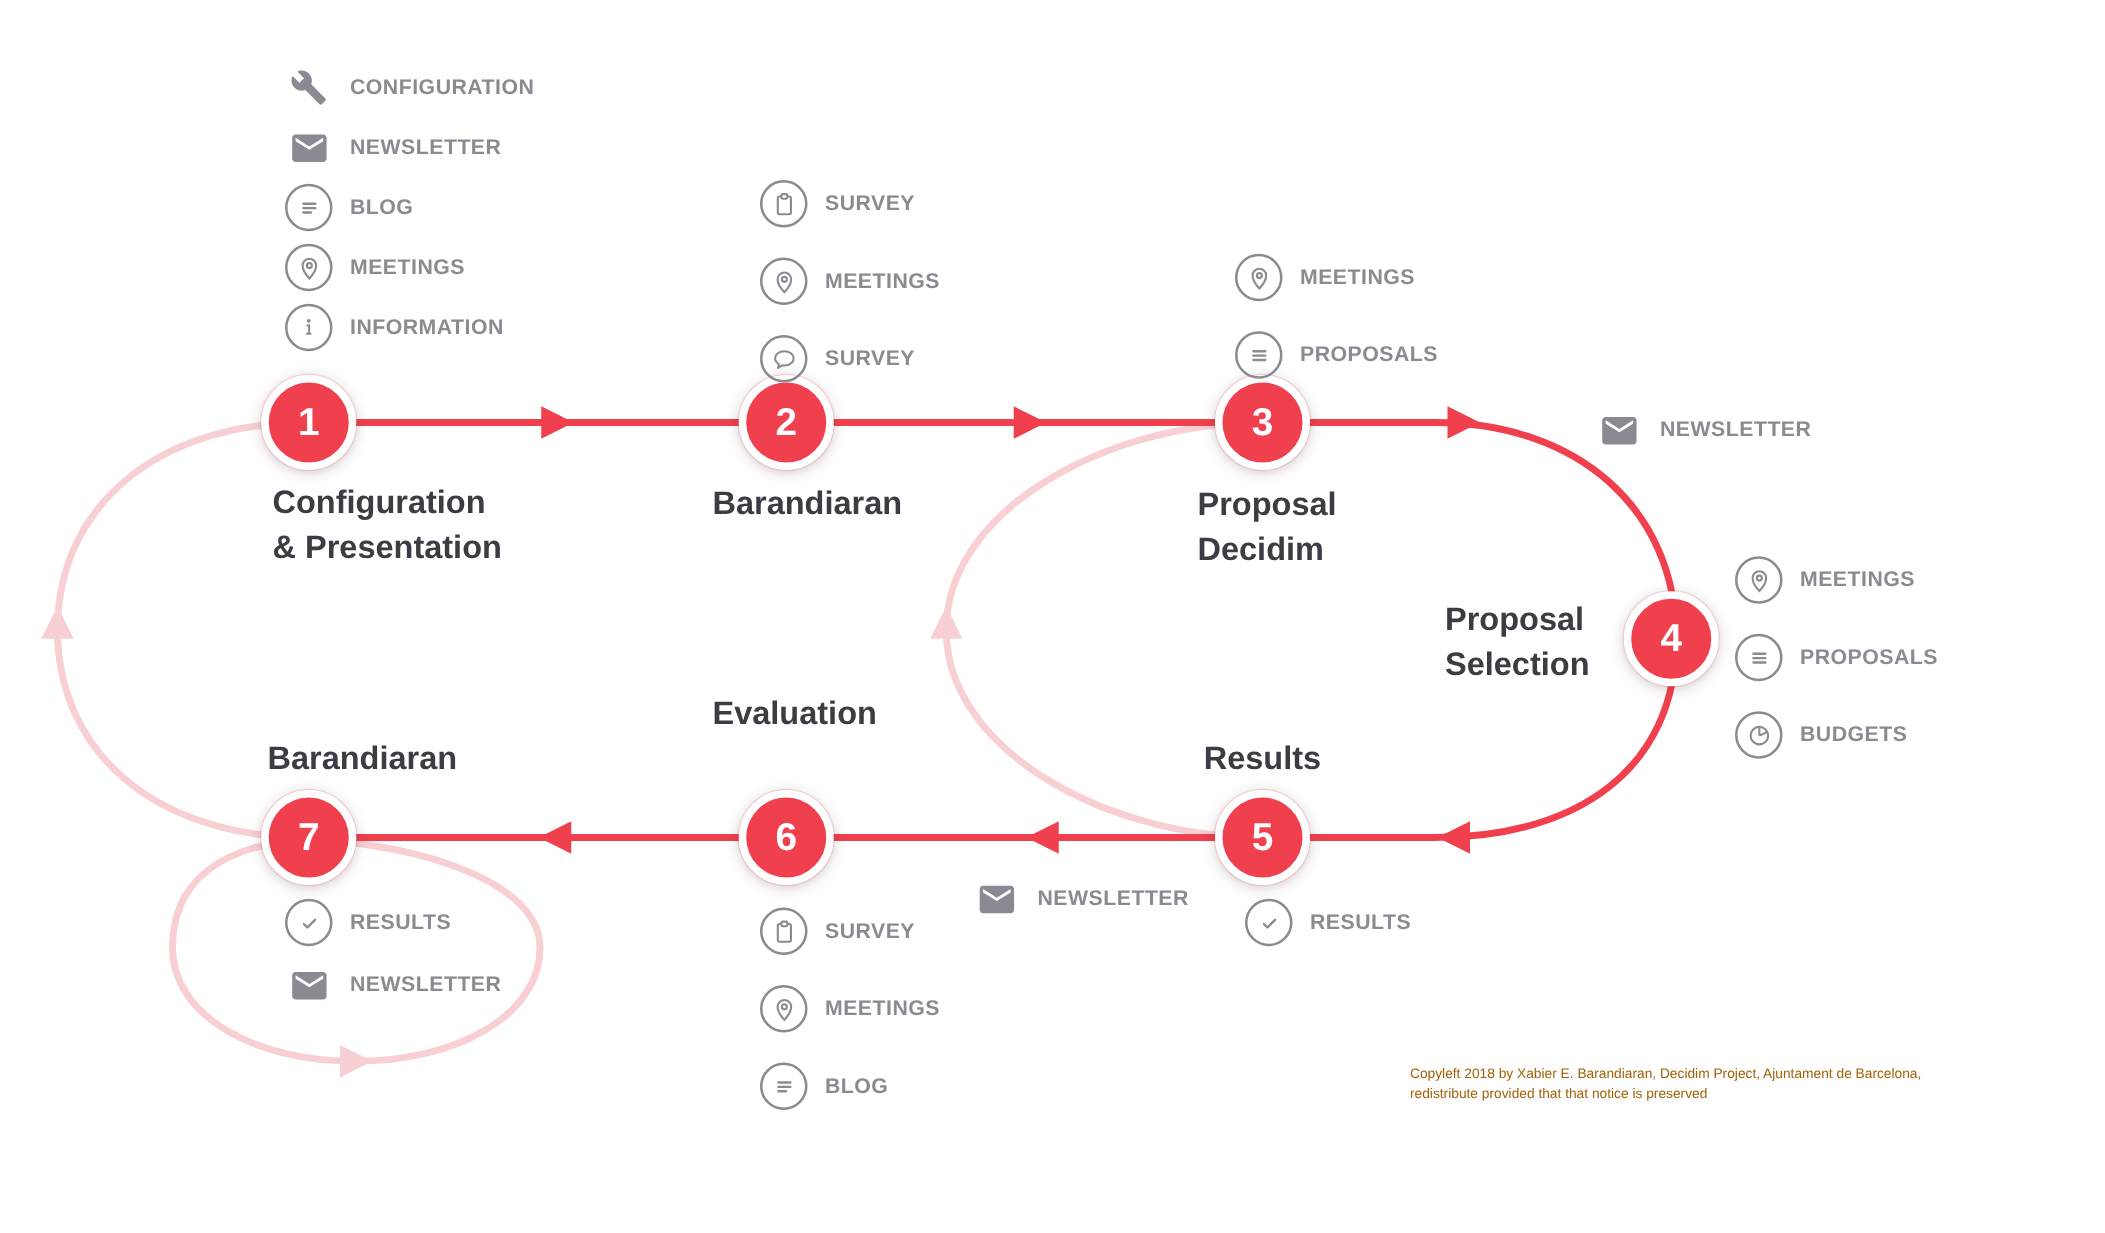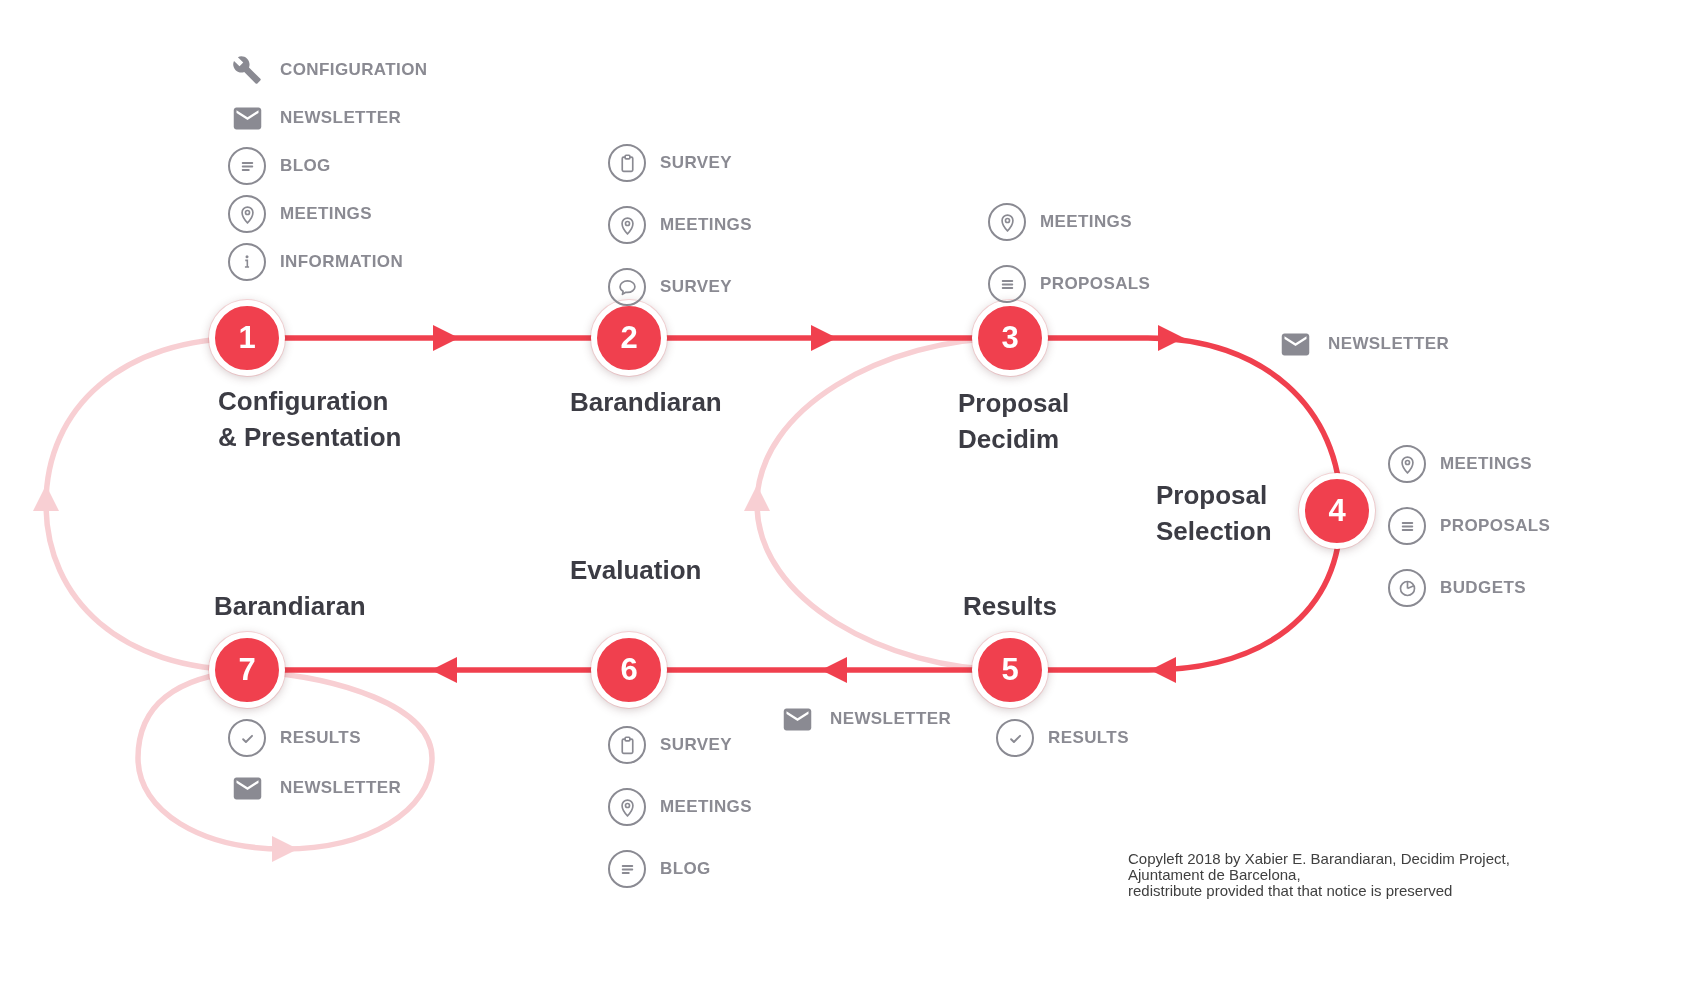--- a/index.html
+++ b/index.html
@@ -27,21 +27,21 @@
   .icon-item{display:flex;align-items:center;gap:14px;height:38px;}
   .circle-icon{
     width:38px;height:38px;border-radius:50%;border:2.5px solid #8a8a92;
     box-sizing:border-box;display:flex;align-items:center;justify-content:center;flex:none;
   }
   .bare-icon{width:38px;height:38px;display:flex;align-items:center;justify-content:center;flex:none;}
   .icon-label{font-size:17px;font-weight:bold;color:#8a8a92;letter-spacing:.4px;white-space:nowrap;}
 
   .footer{
     position:absolute;left:1128px;top:851px;width:440px;
-    font-size:15px;line-height:16px;color:#404040;
+    font-size:11px;line-height:16px;color:#a16207;
   }
 </style>
 </head>
 <body>
 
 <div class="canvas">
 
   <svg class="flow" viewBox="0 0 1684 986">
 
     <g stroke="#f8cfd3" stroke-width="5.5" fill="none">

